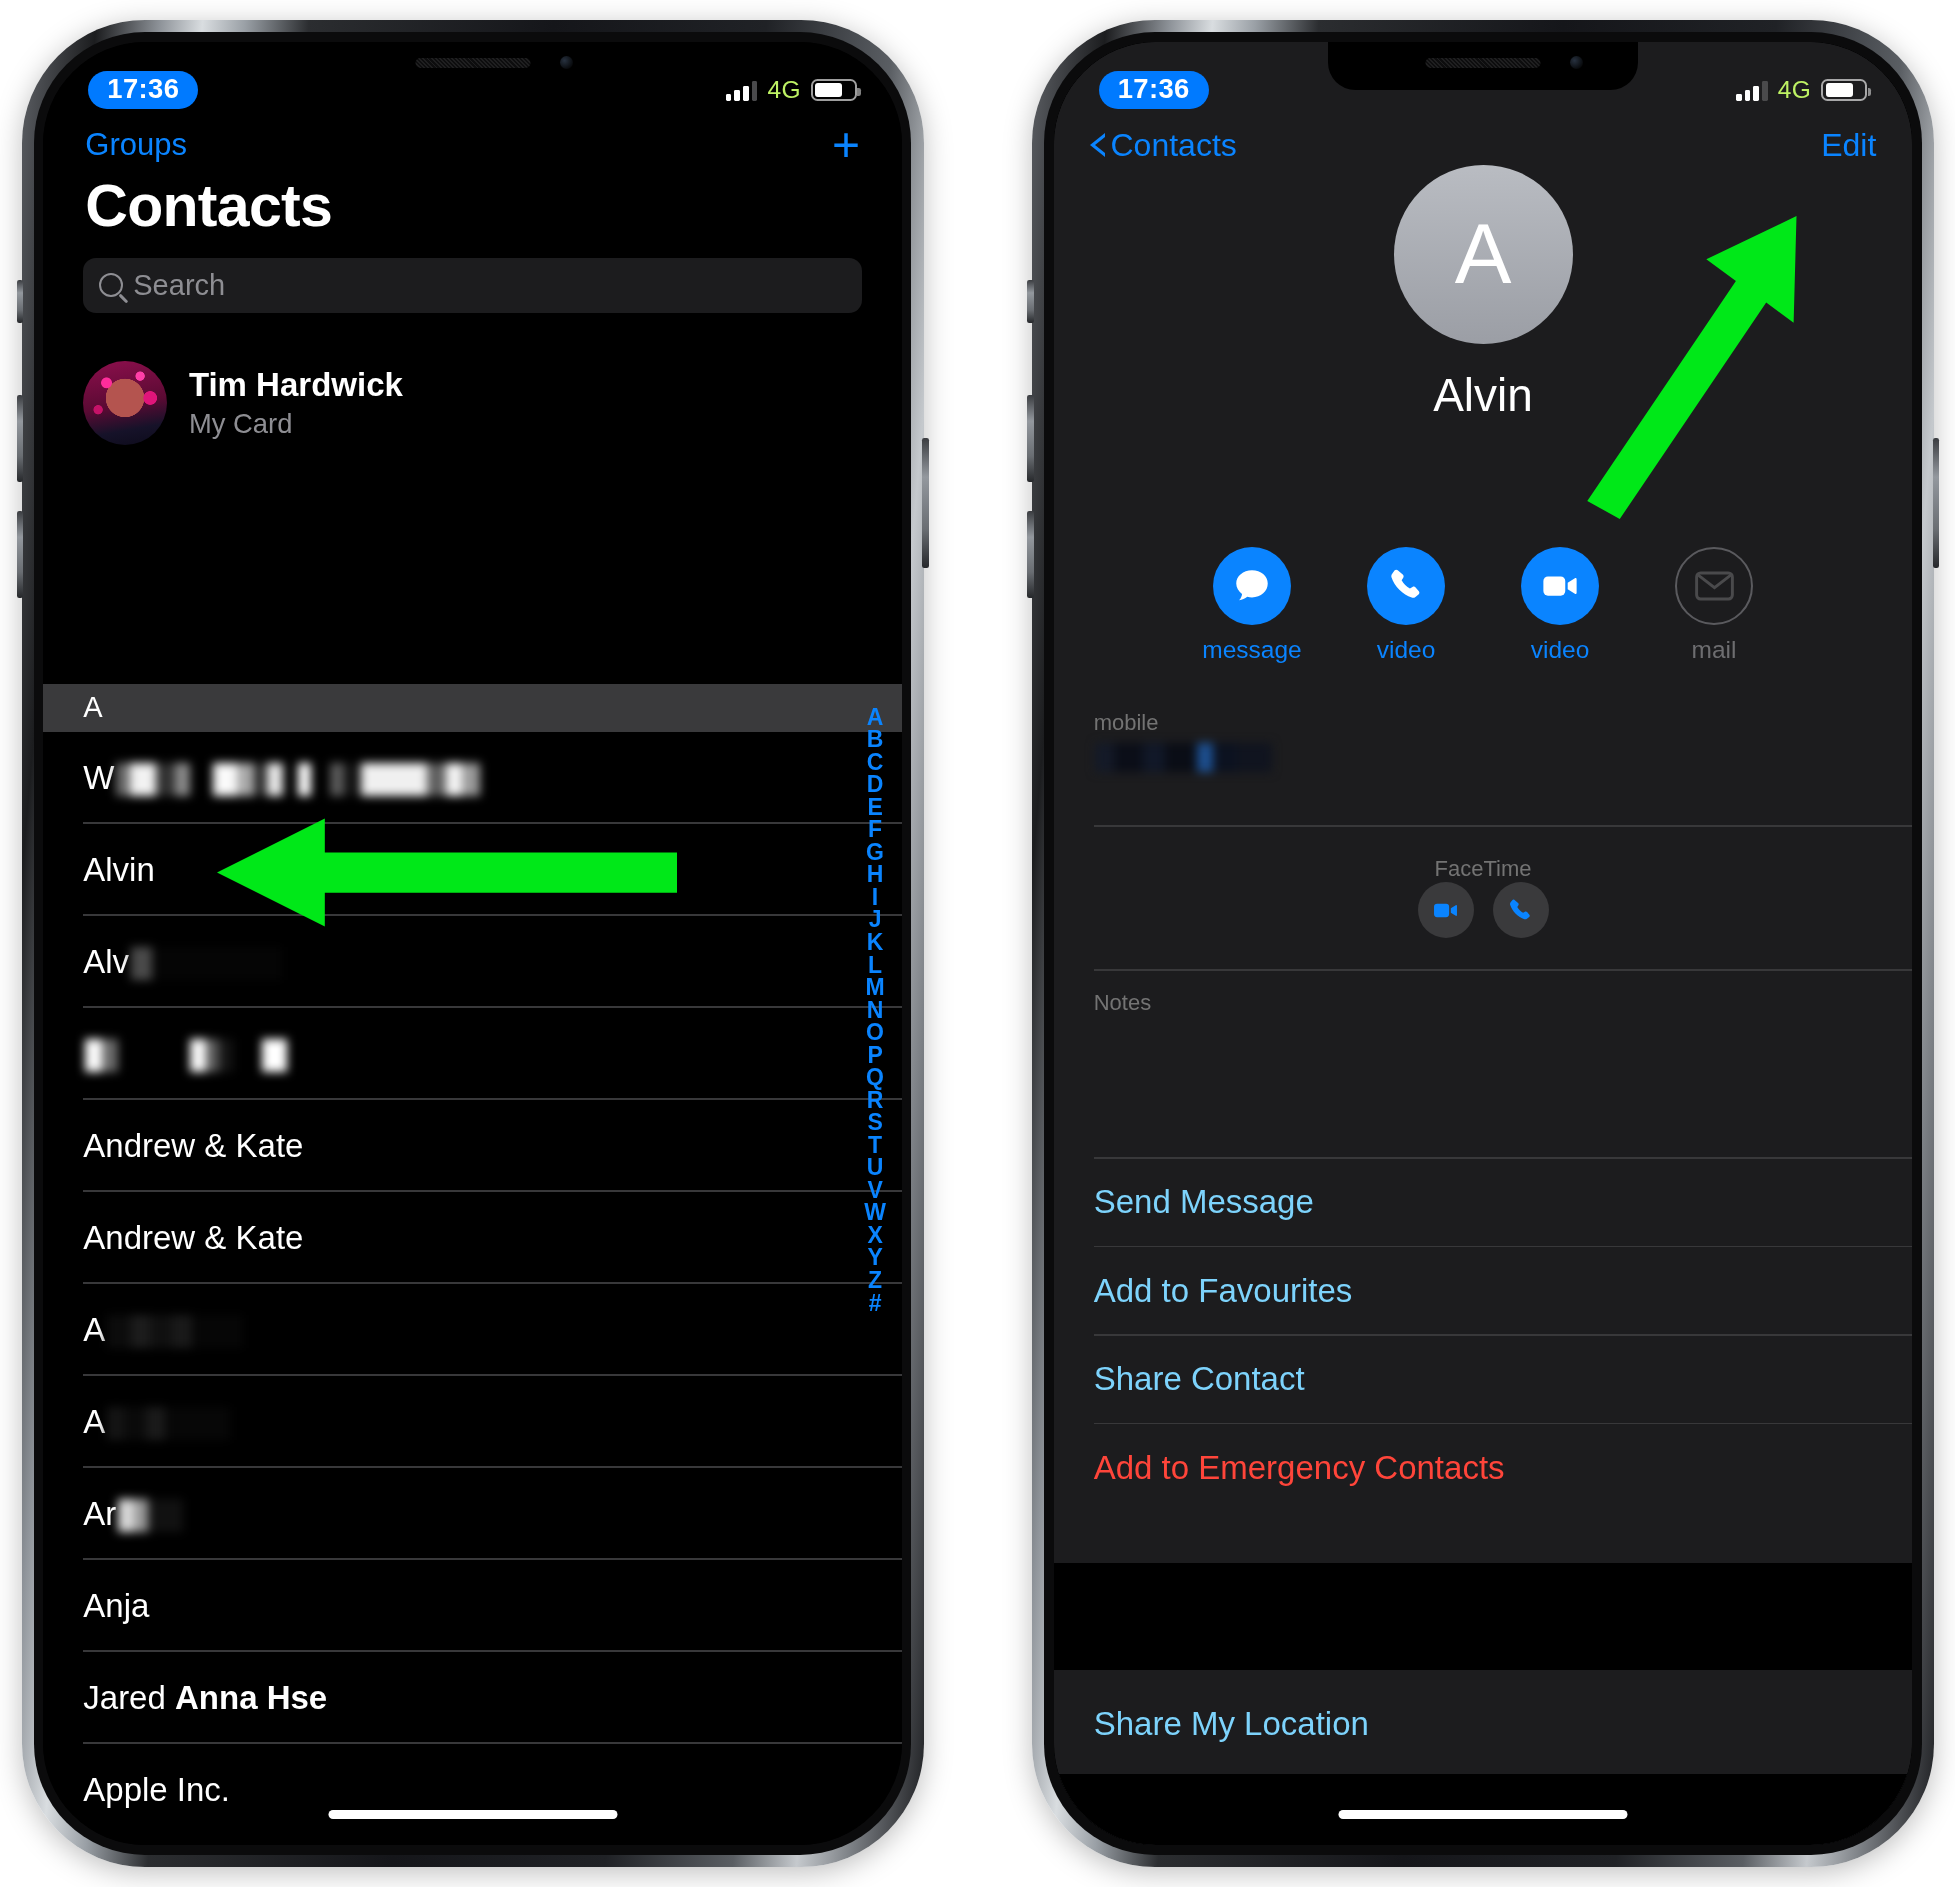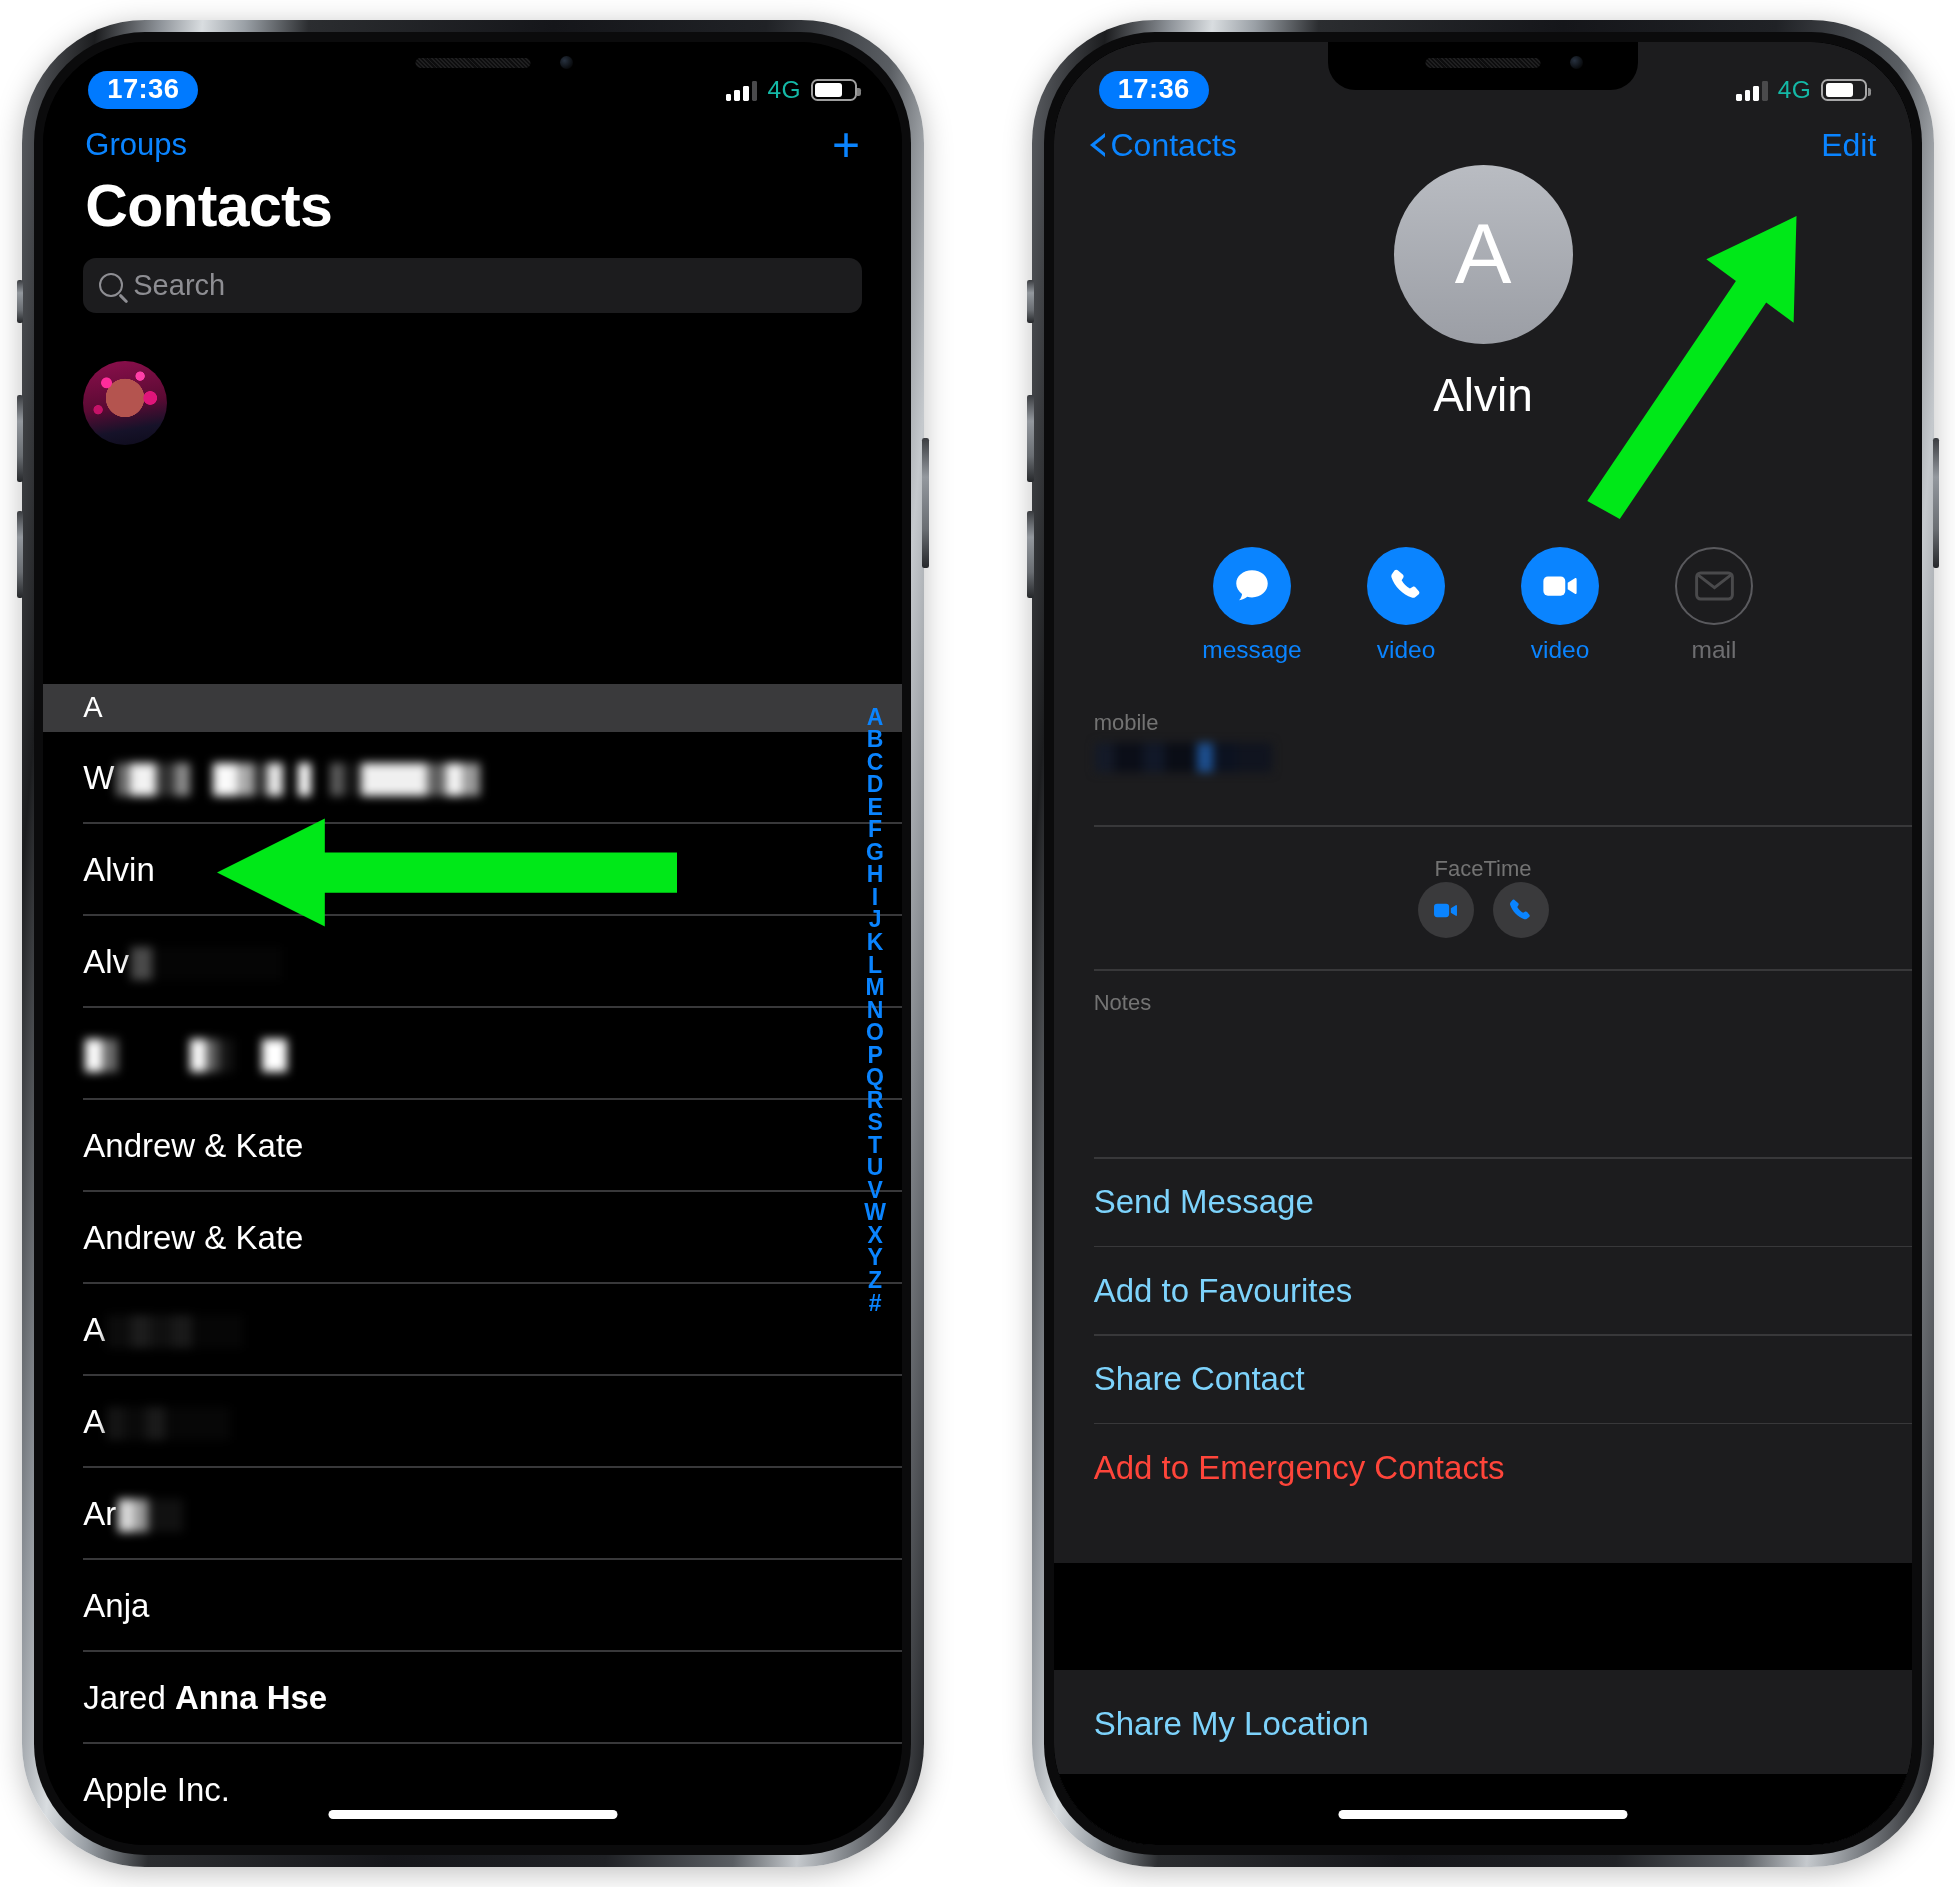--- a/index.html
+++ b/index.html
@@ -113,21 +113,21 @@
     letter-spacing: 0.4px;
     line-height: 1;
   }
   .status-right { display: flex; align-items: center; gap: 10px; }
   .bars { display: flex; align-items: flex-end; gap: 2.9px; height: 21.6px; }
   .bars i { display:block; width: 5.8px; background: #fff; border-radius: 1.4px; }
   .bars i:nth-child(1){ height: 6.5px; }
   .bars i:nth-child(2){ height: 10.8px; }
   .bars i:nth-child(3){ height: 15px; }
   .bars i:nth-child(4){ height: 20px; background:#4a4a4c; }
-  .net { color:#14b8a6; font-size: 24.5px; font-weight: 500; letter-spacing:0.4px; }
+  .net { color:#bef264; font-size: 24.5px; font-weight: 500; letter-spacing:0.4px; }
   .battery {
     position: relative;
     width: 46px; height: 21.6px;
     border: 2.2px solid rgba(255,255,255,0.62);
     border-radius: 6.5px;
     box-sizing: border-box;
     padding: 2.2px;
   }
   .battery::after {
     content:""; position:absolute;
@@ -370,20 +370,24 @@
 
           <div class="l-title">Contacts</div>
 
           <div class="searchbar">
             <div class="search-glyph"></div>
             <div class="search-ph">Search</div>
           </div>
 
           <div class="mycard">
             <div class="avatar-photo"></div>
+            <div class="txt">
+              <div class="nm">Tim Hardwick</div>
+              <div class="sub">My Card</div>
+            </div>
           </div>
 
           <div class="section-hdr" style="top:642px">A</div>
 
           <div class="clist" style="top:690px">
 
             <div class="crow">
               <span class="pre">W</span>
               <span class="redact">
                 <span class="rk" style="width:14.4px;background:#6a6a6a"></span><span class="rk" style="width:26px;background:#f2f2f2"></span><span class="rk" style="width:19px;background:#303030"></span><span class="rk" style="width:14.4px;background:#8a8a8a"></span><span class="rk" style="width:23px;background:#000"></span><span class="rk" style="width:24.5px;background:#fafafa"></span><span class="rk" style="width:17.3px;background:#a9a9a9"></span><span class="rk" style="width:13px;background:#2a2a2a"></span><span class="rk" style="width:16px;background:#e8e8e8"></span><span class="rk" style="width:14.4px;background:#000"></span><span class="rk" style="width:13px;background:#fff"></span><span class="rk" style="width:19px;background:#000"></span><span class="rk" style="width:14.4px;background:#5a5a5a"></span><span class="rk" style="width:17.3px;background:#121212"></span><span class="rk" style="width:66px;background:#f0f0f0"></span><span class="rk" style="width:19px;background:#5f5f5f"></span><span class="rk" style="width:16px;background:#f5f5f5"></span><span class="rk" style="width:17.3px;background:#9a9a9a"></span>

